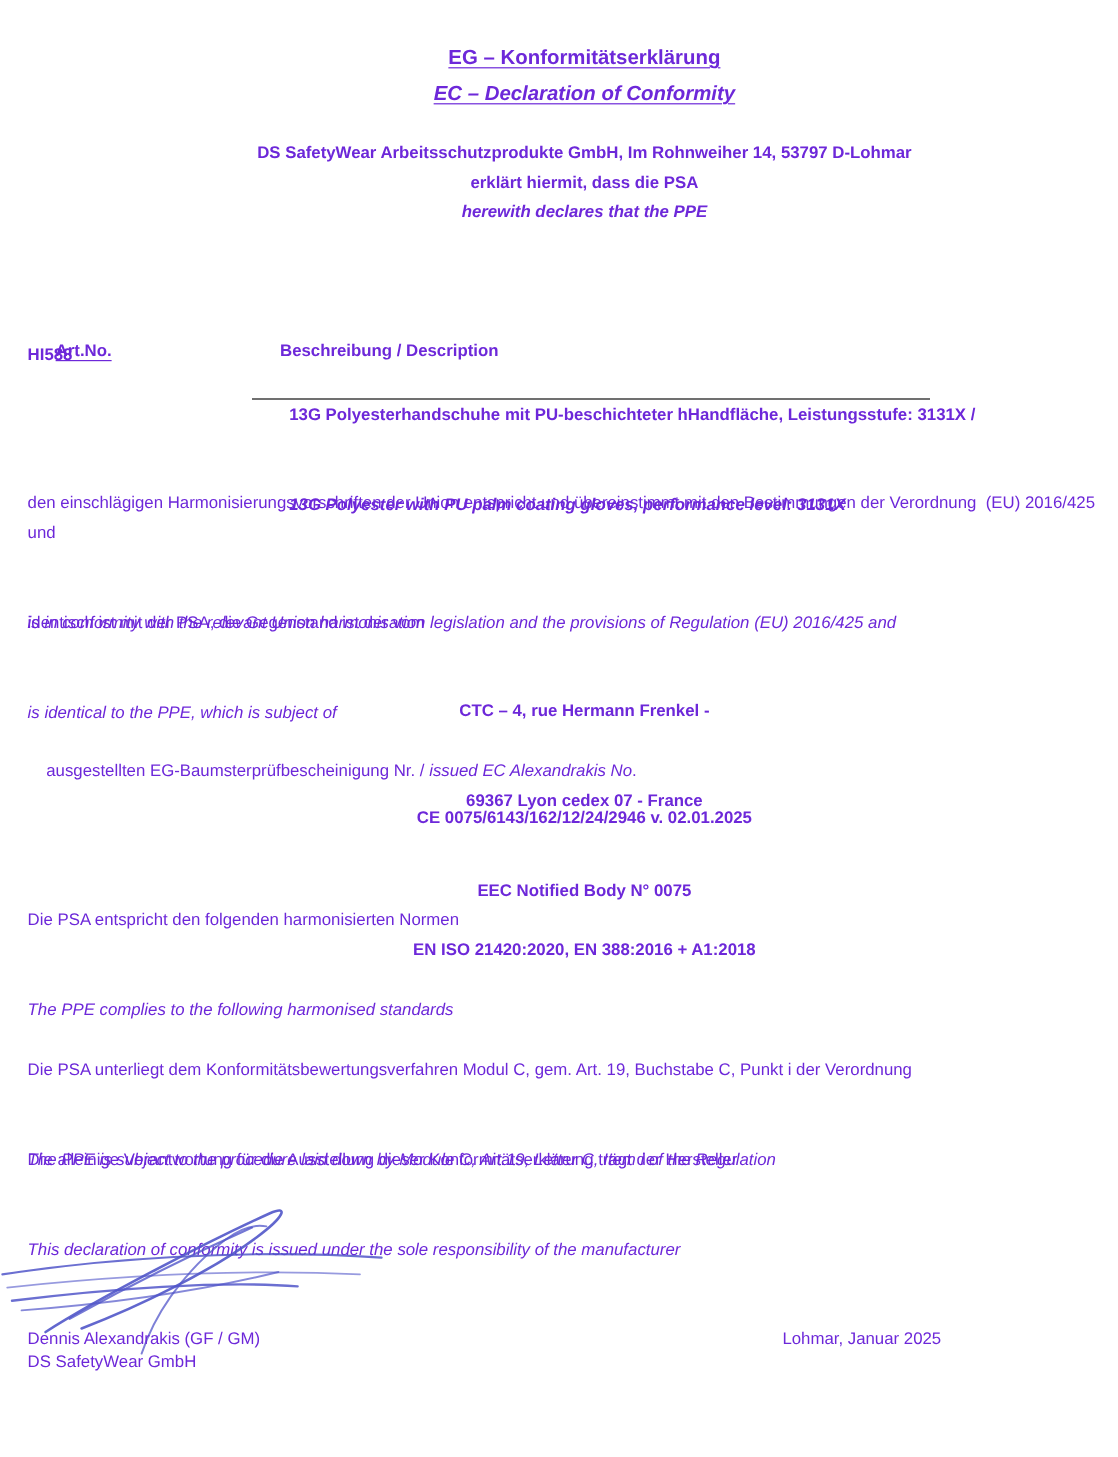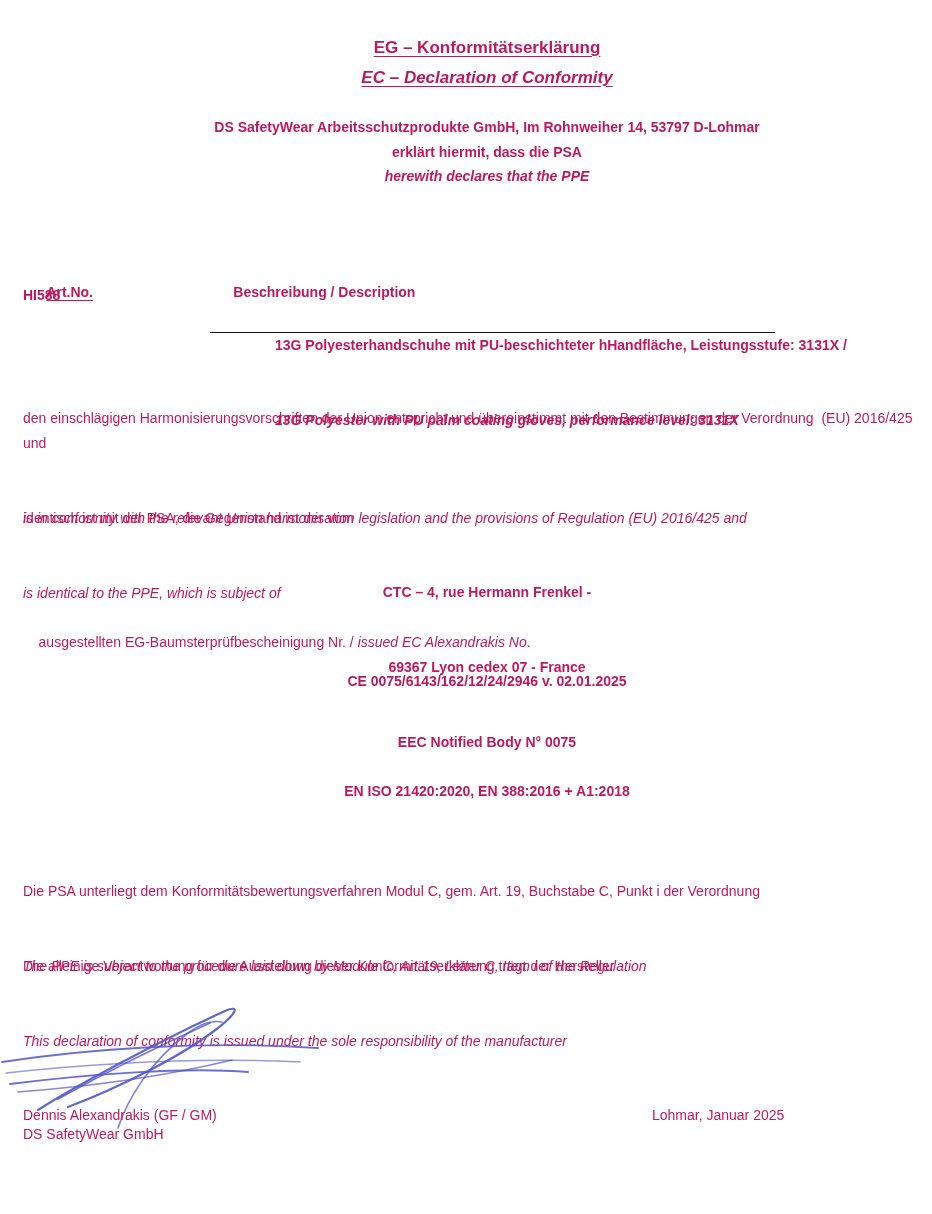--- a/index.html
+++ b/index.html
@@ -2,21 +2,21 @@
 <html style="--ink: #5156c9;"><head>
 <meta charset="utf-8">
 <style>
   html, body { margin: 0; padding: 0; background: #ffffff; }
   .page {
     position: relative;
     width: 932px;
     height: 1214px;
     background: #ffffff;
     font-family: "Liberation Sans", sans-serif;
-    color: #be185d;
+    color: #6d28d9;
     overflow: hidden;
   }
   .abs { position: absolute; }
   .center-block { left: 42px; width: 890px; text-align: center; }
   .left-block { left: 23px; width: 890px; text-align: left; }
   .h1 {
     font-size: 17px; font-weight: bold;
     text-decoration: underline;
     text-underline-offset: 3px;
   }
@@ -58,21 +58,21 @@
     <div class="art-col1">
       <span class="b art-underlined">Art.No.</span>
     </div>
     <div class="art-col2 desc-rule">
       <span class="b">Beschreibung / Description</span>
     </div>
   </div>
 
   <div class="abs left-block body-text art-header" style="top: 283px; gap: 31px;">
     <div class="art-col1 b">HI588</div>
-    <div style="flex: 1; margin-left: 34px;">
+    <div style="flex: 1;">
       <div class="b">13G Polyesterhandschuhe mit PU-beschichteter hHandfläche, Leistungsstufe: 3131X /</div>
       <div class="bi">13G Polyester with PU palm coating gloves, performance level: 3131X</div>
     </div>
   </div>
 
   <div class="abs left-block body-text" style="top: 356px;">
     <div>den einschlägigen Harmonisierungsvorschriften der Union entspricht und übereinstimmt mit den Bestimmungen der Verordnung  (EU) 2016/425 und</div>
     <div class="i">is in conformity with the relevant Union harmonisation legislation and the provisions of Regulation (EU) 2016/425 and</div>
   </div>
 
@@ -86,20 +86,24 @@
     <div>69367 Lyon cedex 07 - France</div>
     <div>EEC Notified Body N° 0075</div>
   </div>
 
   <div class="abs left-block body-text" style="top: 605px;">
     <span>ausgestellten EG-Baumsterprüfbescheinigung Nr. / </span><span class="i">issued EC Alexandrakis No</span><span>.</span>
   </div>
 
   <div class="abs center-block body-text b" style="top: 669px;">CE 0075/6143/162/12/24/2946 v. 02.01.2025</div>
 
+  <div class="abs left-block body-text" style="top: 704px;">
+    <div>Die PSA entspricht den folgenden harmonisierten Normen</div>
+    <div class="i">The PPE complies to the following harmonised standards</div>
+  </div>
 
   <div class="abs center-block body-text b" style="top: 779px;">EN ISO 21420:2020, EN 388:2016 + A1:2018</div>
 
   <div class="abs left-block body-text" style="top: 829px;">
     <div>Die PSA unterliegt dem Konformitätsbewertungsverfahren Modul C, gem. Art. 19, Buchstabe C, Punkt i der Verordnung</div>
     <div class="i">The PPE is subject to the procedure laid down by Module C, Art.19, Letter C, Item i of the Regulation</div>
   </div>
 
   <div class="abs left-block body-text" style="top: 904px;">
     <div>Die alleinige Verantwortung für die Ausstellung dieser Konformitätserklärung trägt der Hersteller</div>

